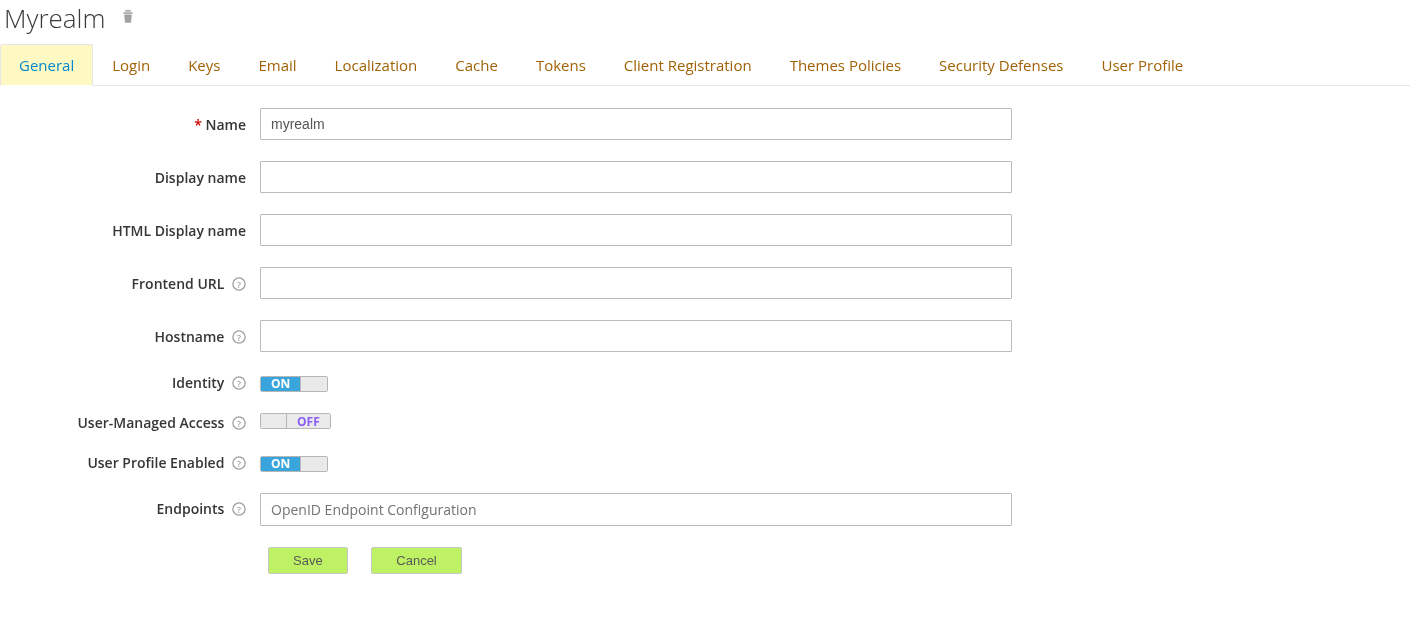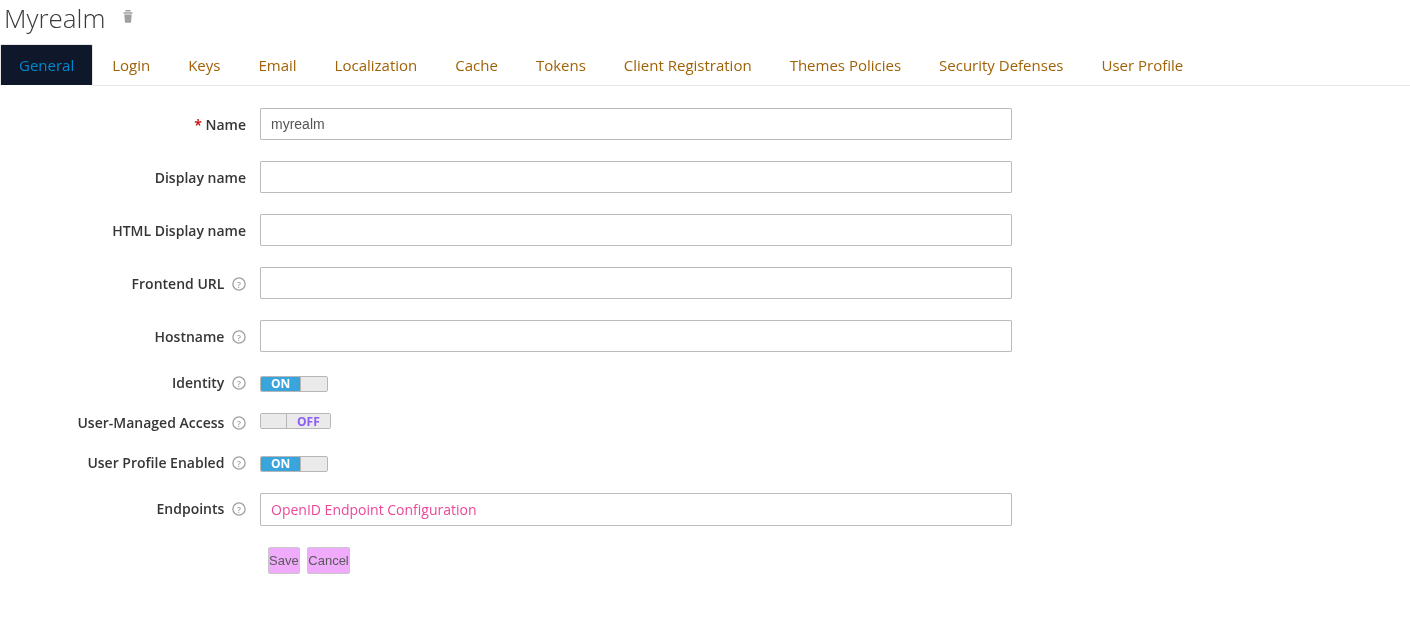--- a/index.html
+++ b/index.html
@@ -39,21 +39,21 @@
       font-size: 15px;
       color: #a16207;
       cursor: pointer;
       border: 1px solid transparent;
       border-bottom: none;
       margin-bottom: -1px;
     }
     .tabs li.active {
       color: #0088ce;
       border-color: #e6e6e6;
-      background: #0f172a;
+      background: #fef9c3;
       border-bottom: 1px solid #fff;
       border-radius: 2px 2px 0 0;
     }
     .form {
       padding-top: 22px;
     }
     .form-row {
       display: flex;
       align-items: center;
       margin-bottom: 21px;
@@ -125,36 +125,36 @@
       color: #8b5cf6;
       padding: 0 10px;
     }
     .endpoint-list {
       border: 1px solid #bbb;
       border-radius: 1px;
     }
     .endpoint-item {
       padding: 6px 10px;
       font-size: 14px;
-      color: #ec4899;
+      color: #737373;
       cursor: pointer;
     }
     .endpoint-item + .endpoint-item {
       border-top: 1px solid #bbb;
     }
     .btn {
       display: inline-block;
-      padding: 5px 0;
+      padding: 5px 24px;
       font-size: 13px;
       color: #5a5a5a;
-      background: #f0abfc;
+      background: #bef264;
       border: 1px solid #c7c7c7;
       border-radius: 2px;
       cursor: pointer;
-      margin-right: 4px;
+      margin-right: 20px;
     }
     .actions-row {
       margin-left: 268px;
       margin-top: 6px;
     }
   </style>
 </head>
 <body>
 
 <div class="page-header">

